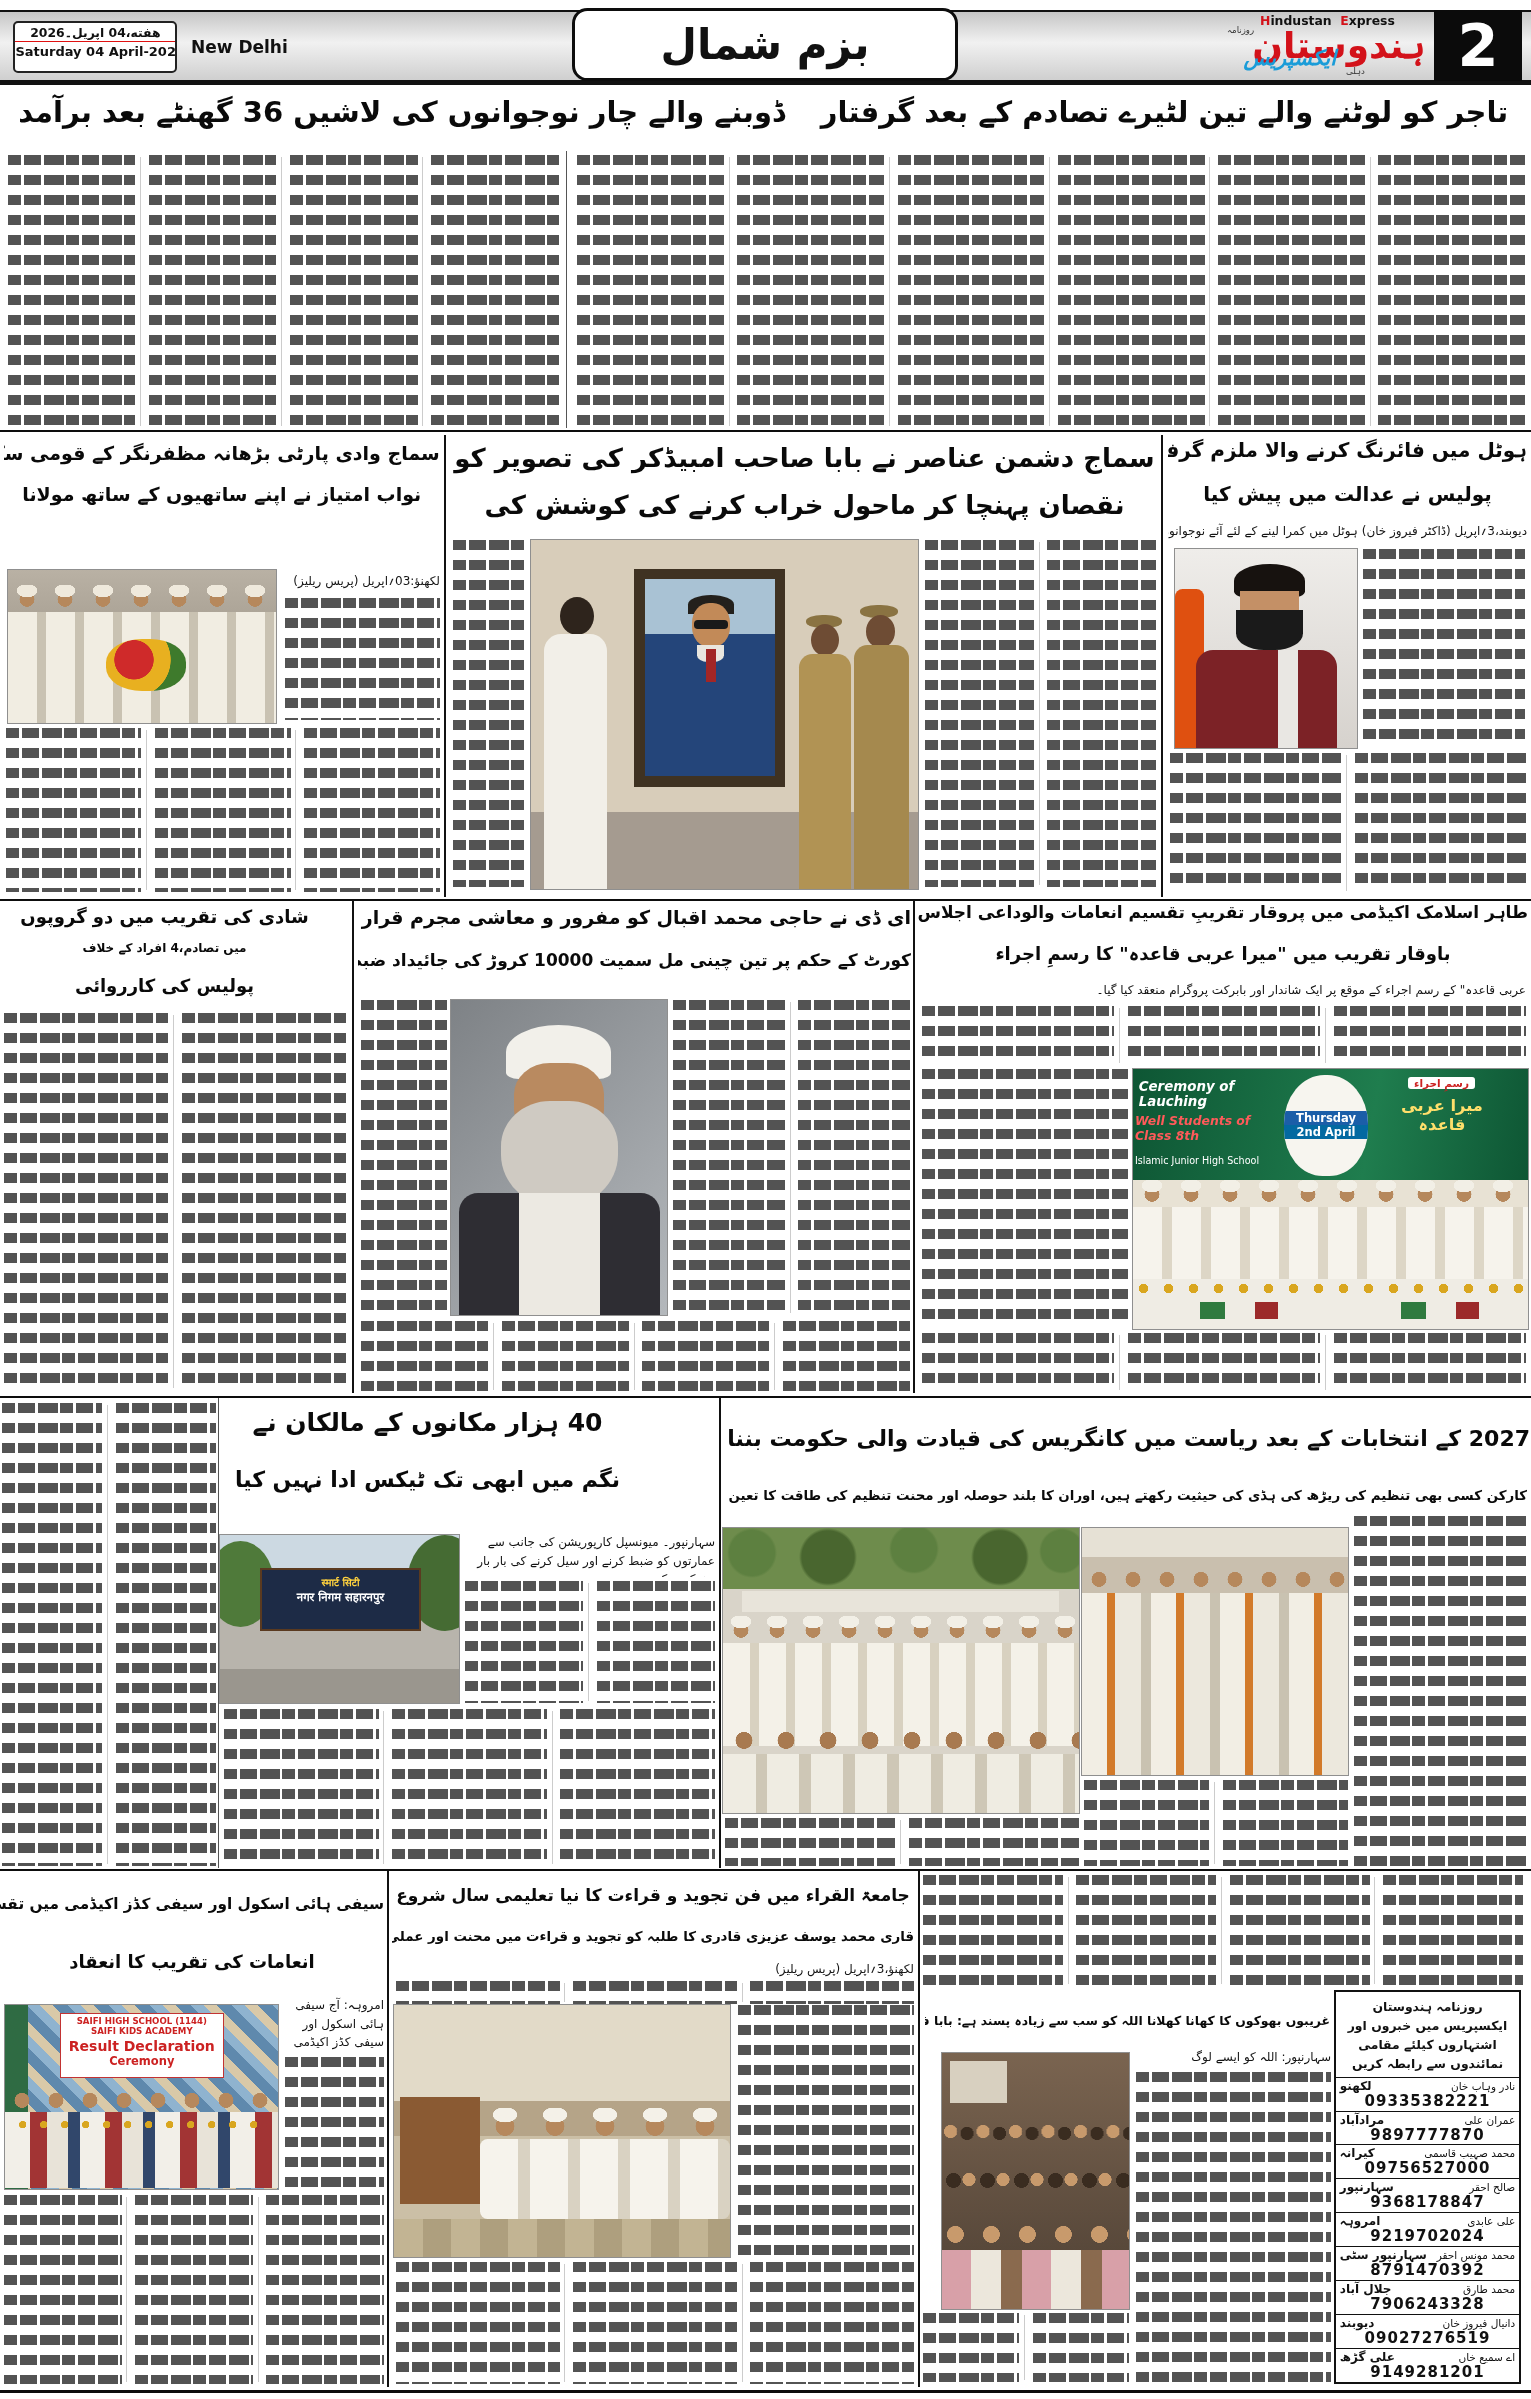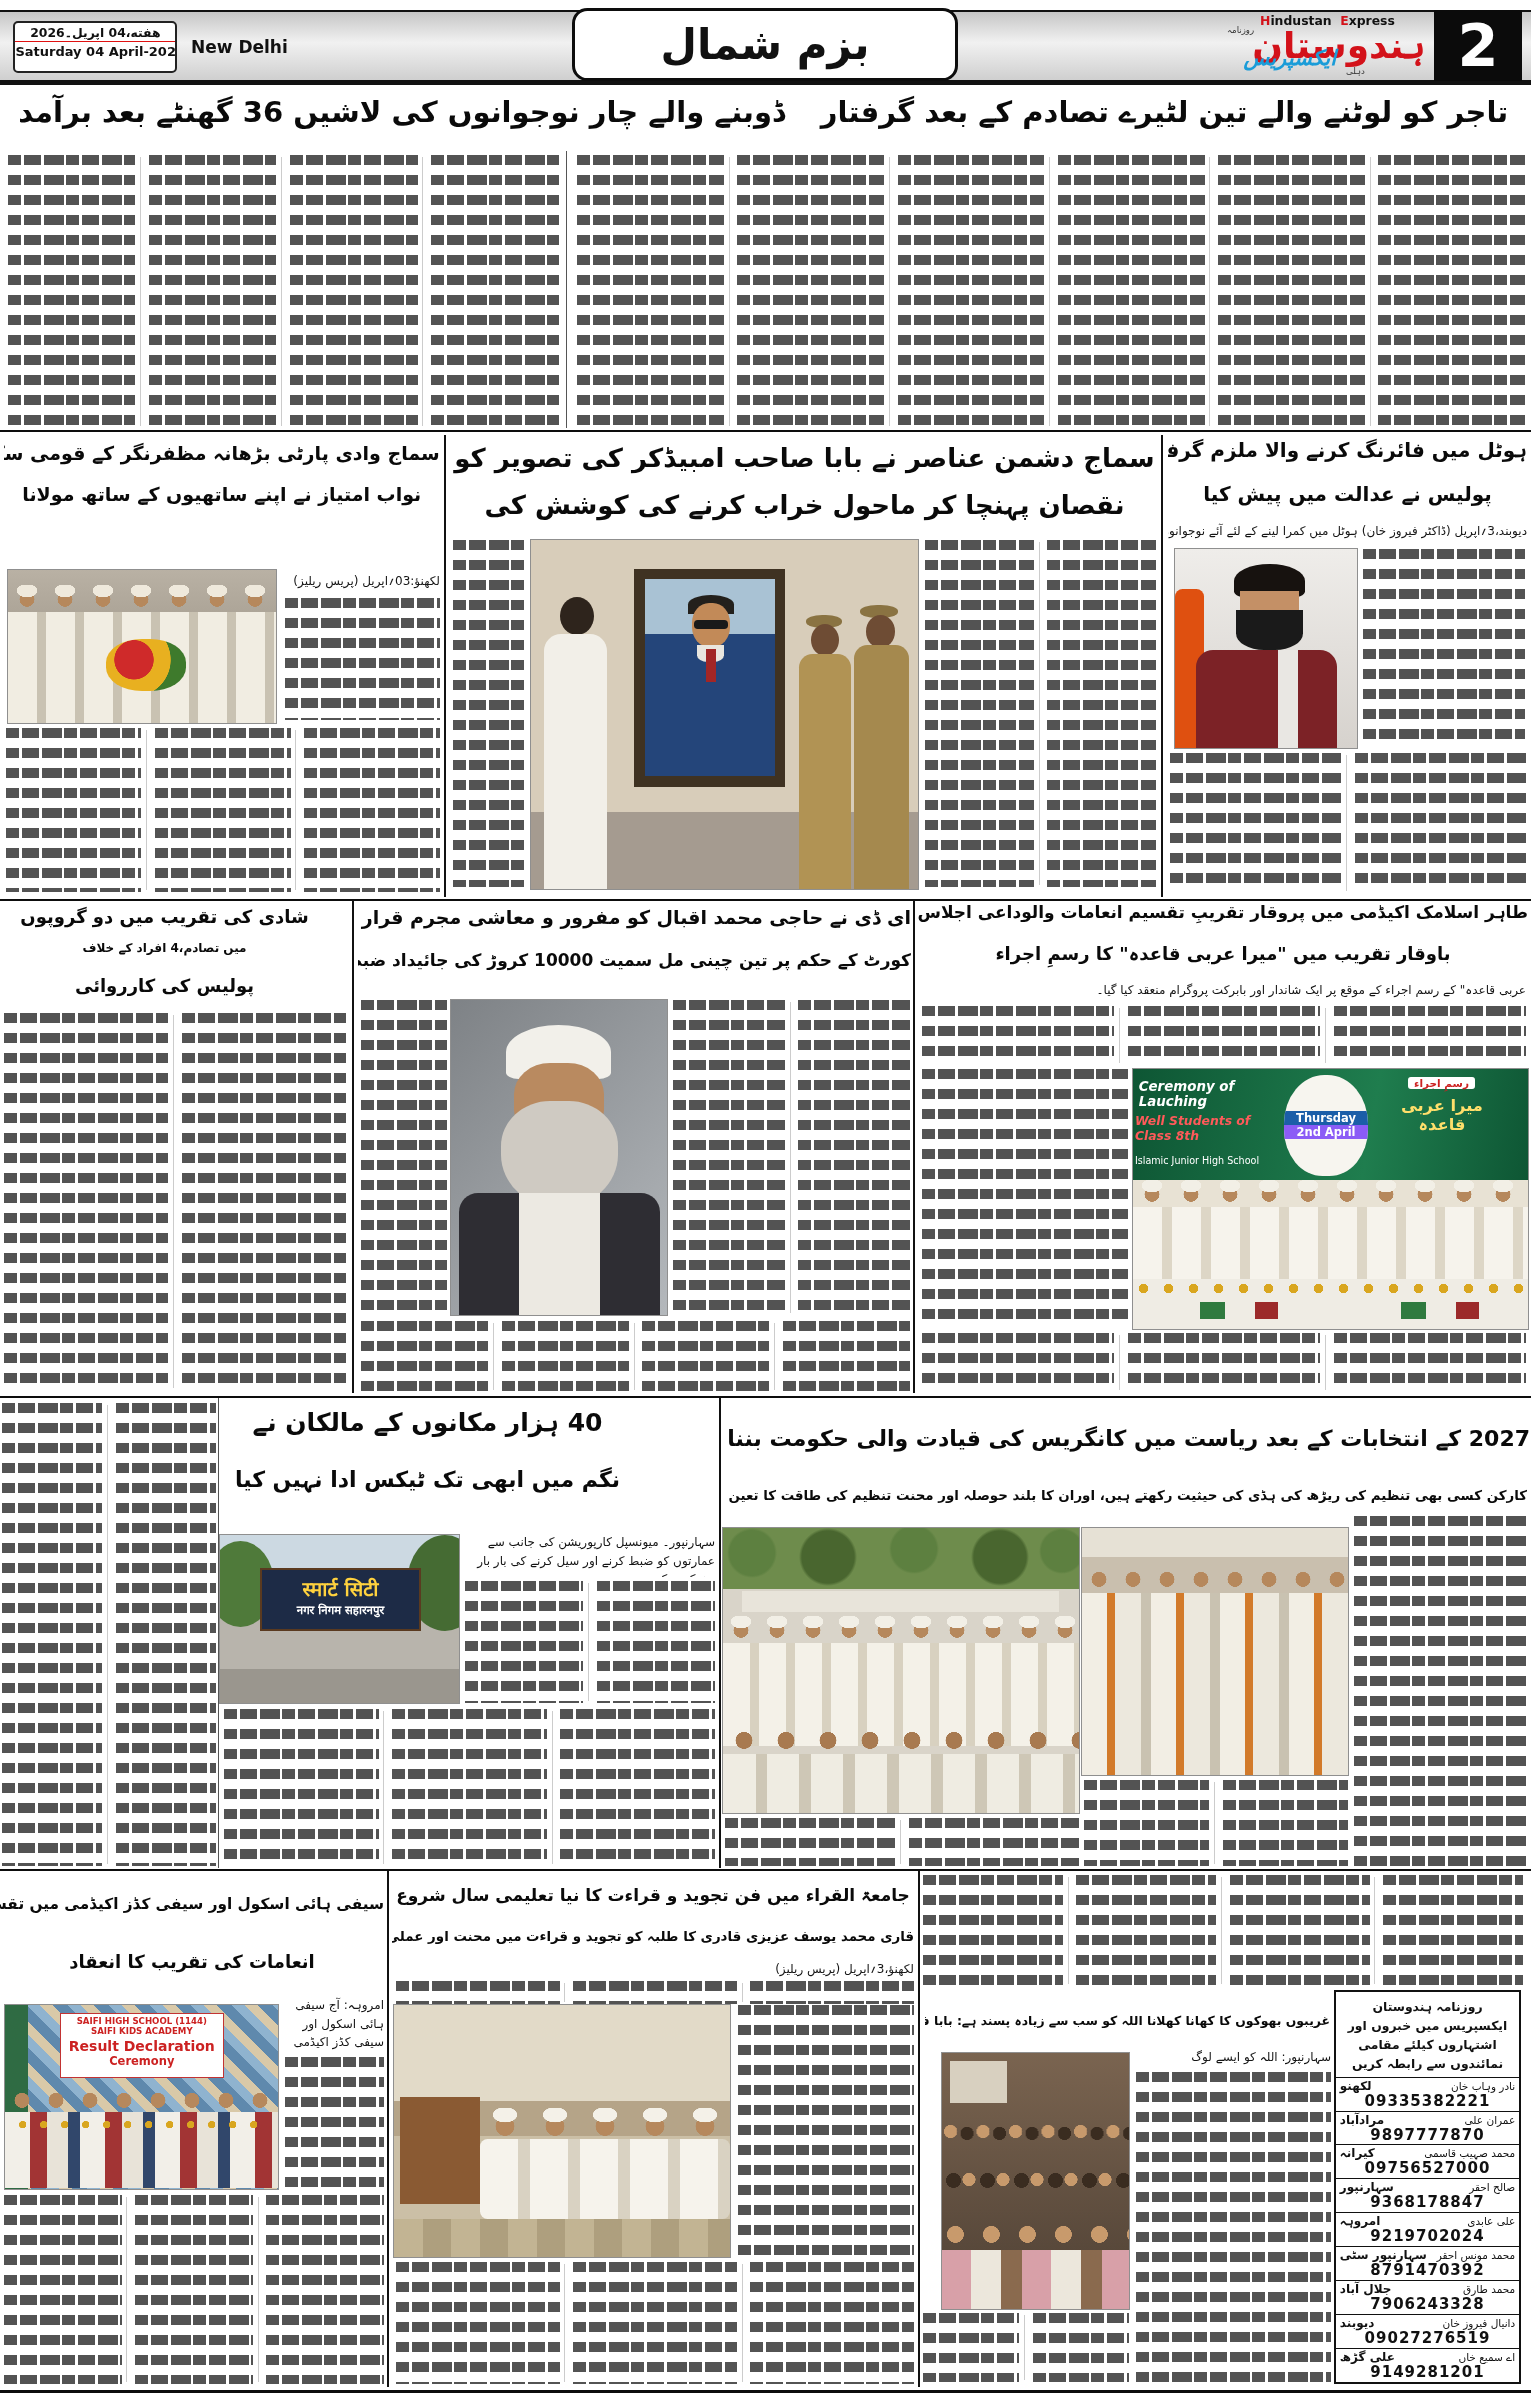--- a/index.html
+++ b/index.html
@@ -207,21 +207,21 @@
       <div class="col greek"></div>
       <div class="col greek"></div>
     </div>
   <div class="abs photo" style="left:1133px;top:1069px;width:395px;height:260px;background:#e8e2d4;">
     <div class="abs" style="left:0;top:0;width:395px;height:111px;background:linear-gradient(100deg,#0e5634,#1f7d4e 60%,#0e5634);"></div>
     <div class="abs" style="left:5.7px;top:9.6px;width:143px;color:#fff;font-style:italic;font-weight:bold;font-size:13.4px;">Ceremony of Lauching</div>
     <div class="abs" style="left:1.9px;top:44px;width:153px;color:#ff5a5a;font-style:italic;font-weight:bold;font-size:12.4px;">Well Students of Class 8th</div>
     <div class="abs" style="left:1.9px;top:86px;width:172px;color:#fff;font-size:9.6px;">Islamic Junior High School</div>
     <div class="abs" style="left:151px;top:5.7px;width:84px;height:101px;background:#f7f5ef;border-radius:48% 48% 46% 46%;text-align:center;overflow:hidden;">
       <div style="margin-top:36px;background:#1b5ea8;color:#fff;font-size:11.5px;font-weight:bold;">Thursday</div>
-      <div style="background:#8b5cf6;color:#fff;font-size:11.5px;font-weight:bold;">2nd April</div>
+      <div style="background:#0369a1;color:#fff;font-size:11.5px;font-weight:bold;">2nd April</div>
     </div>
     <div class="abs" style="left:247px;top:27px;width:124px;color:#ffdf6b;font-weight:bold;font-size:16.3px;direction:rtl;text-align:center;">میرا عربی قاعدہ</div>
     <div class="abs" style="left:275px;top:7.6px;width:67px;background:#fff;color:#c22;font-weight:bold;font-size:10.5px;direction:rtl;text-align:center;border-radius:2.9px;">رسمِ اجراء</div>
     <div class="abs crowd" style="left:0;top:111px;width:395px;height:29px;background-image:radial-gradient(ellipse 10.5px 6.7px at 19px 5.7px,#f2efe6 96%,transparent),radial-gradient(circle 7.6px at 19px 14.3px,#b6885c 96%,transparent);background-size:39px 29px;"></div>
     <div class="abs" style="left:0;top:138px;width:395px;height:73px;background:repeating-linear-gradient(90deg,#f6f3ec 0 29px,#ddd6c6 29px 39px);"></div>
     <div class="abs" style="left:0;top:210px;width:395px;height:50px;background:#efece4;"></div>
     <div class="abs" style="left:0;top:212px;width:395px;height:19px;background-image:radial-gradient(circle 4.8px at 10.5px 7.6px,#d9a61f 95%,transparent);background-size:25px 19px;background-repeat:repeat-x;"></div>
     <div class="abs" style="left:0;top:233px;width:395px;height:17px;background:repeating-linear-gradient(90deg,transparent 0 67px,#2f7a3f 67px 92px,transparent 92px 122px,#9c2a2a 122px 145px,transparent 145px 201px);"></div>
   </div>
   <div class="abs cols" style="left:920px;top:1069px;width:208px;height:260px;">
@@ -240,21 +240,21 @@
       <div class="col greek"></div>
     </div>
   <div class="abs rule-v" style="left:218px;top:1398px;width:1px;height:470px;"></div>
 
   <div class="abs hl" style="left:222px;top:1407px;width:411px;height:54px;font-size:25px;">40 ہزار مکانوں کے مالکان نے</div>
   <div class="abs hl" style="left:222px;top:1466px;width:411px;height:52px;font-size:22px;">نگم میں ابھی تک ٹیکس ادا نہیں کیا</div>
   <div class="abs photo" style="left:220px;top:1535px;width:239px;height:168px;background:linear-gradient(180deg,#ccd9e2 0 36%,#b8b4ac 36% 80%,#9a968e 80%);">
     <div class="abs" style="left:-13.4px;top:5.7px;width:67px;height:86px;background:#4f7a3a;border-radius:50%;"></div>
     <div class="abs" style="left:187px;top:0;width:76px;height:96px;background:#456b33;border-radius:50%;"></div>
     <div class="abs" style="left:40px;top:32.5px;width:161px;height:63px;background:#1d2b46;border:2.9px solid #5a3a20;box-sizing:border-box;text-align:center;">
-      <div style="color:#ffd23e;font-weight:bold;font-size:20px;margin-top:5.7px;">स्मार्ट सिटी</div>
+      <div style="color:#ffd23e;font-weight:bold;font-size:10px;margin-top:5.7px;">स्मार्ट सिटी</div>
       <div style="color:#fff;font-weight:bold;font-size:11.5px;">नगर निगम सहारनपुर</div>
     </div>
   </div>
   <div class="abs lead" style="left:463px;top:1533px;width:252px;height:44px;">سہارنپور۔ میونسپل کارپوریشن کی جانب سے عمارتوں کو ضبط کرنے اور سیل کرنے کی بار بار دھمکیوں کے</div>
   <div class="abs cols" style="left:463px;top:1581px;width:252px;height:122px;">
       <div class="col greek"></div>
       <div class="col greek"></div>
     </div>
   <div class="abs cols" style="left:222px;top:1709px;width:493px;height:157px;">
       <div class="col greek"></div>

